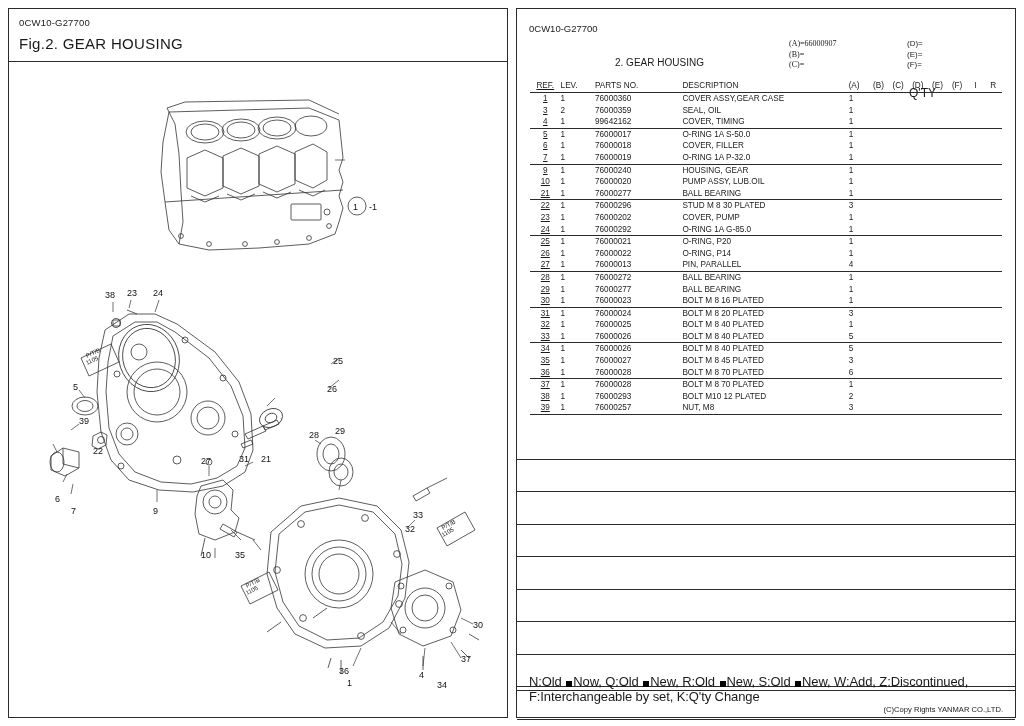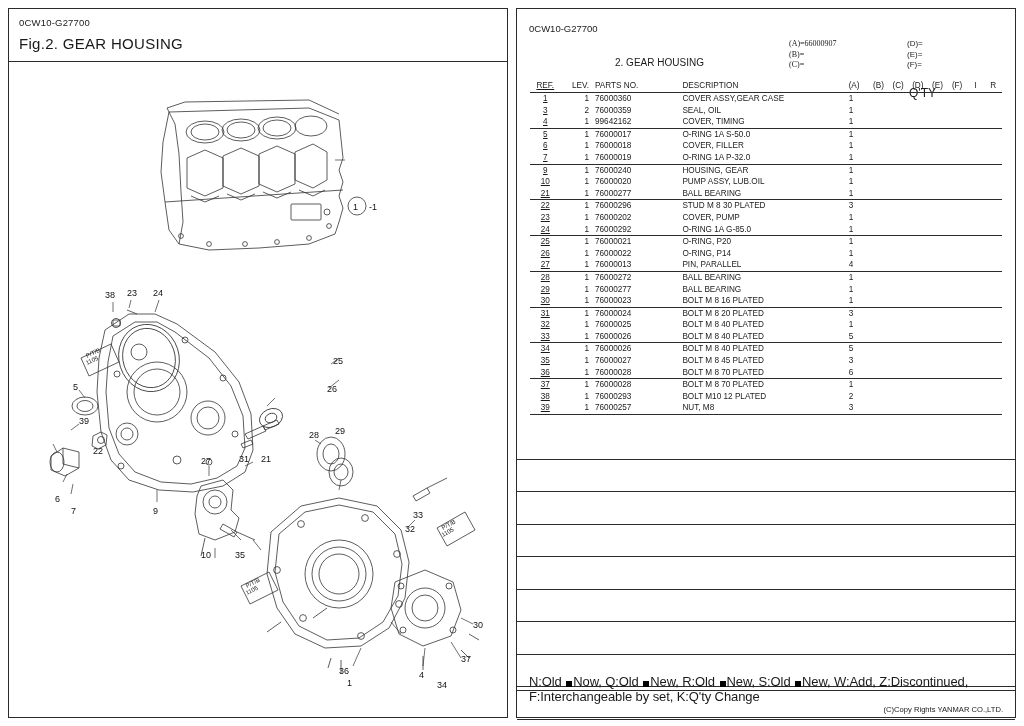--- a/index.html
+++ b/index.html
@@ -123,21 +123,21 @@
   }
   table.parts td {
     padding: 0;
     height: 11.6px;
     line-height: 11.6px;
     white-space: nowrap;
     vertical-align: middle;
   }
   tr.grp-end td { border-bottom: 1px solid #2b2b2b; }
   .c-ref   { width: 28px; text-align: center; text-decoration: underline; }
-  .c-lev   { width: 26px; text-align: right; }
+  .c-lev   { width: 26px; text-align: left; }
   .c-part  { width: 74px; text-align: left; padding-left: 6px !important; }
   .c-desc  { width: 148px; text-align: left; padding-left: 6px !important; }
   .c-a { width: 18px; text-align: left; padding-left: 4px !important; }
   .c-b, .c-c, .c-d, .c-e, .c-f { width: 18px; text-align: center; }
   .c-i { width: 16px; text-align: center; }
   .c-r { width: 16px; text-align: center; }
 
   .blank-lines {
     position: absolute;
     left: 0;

